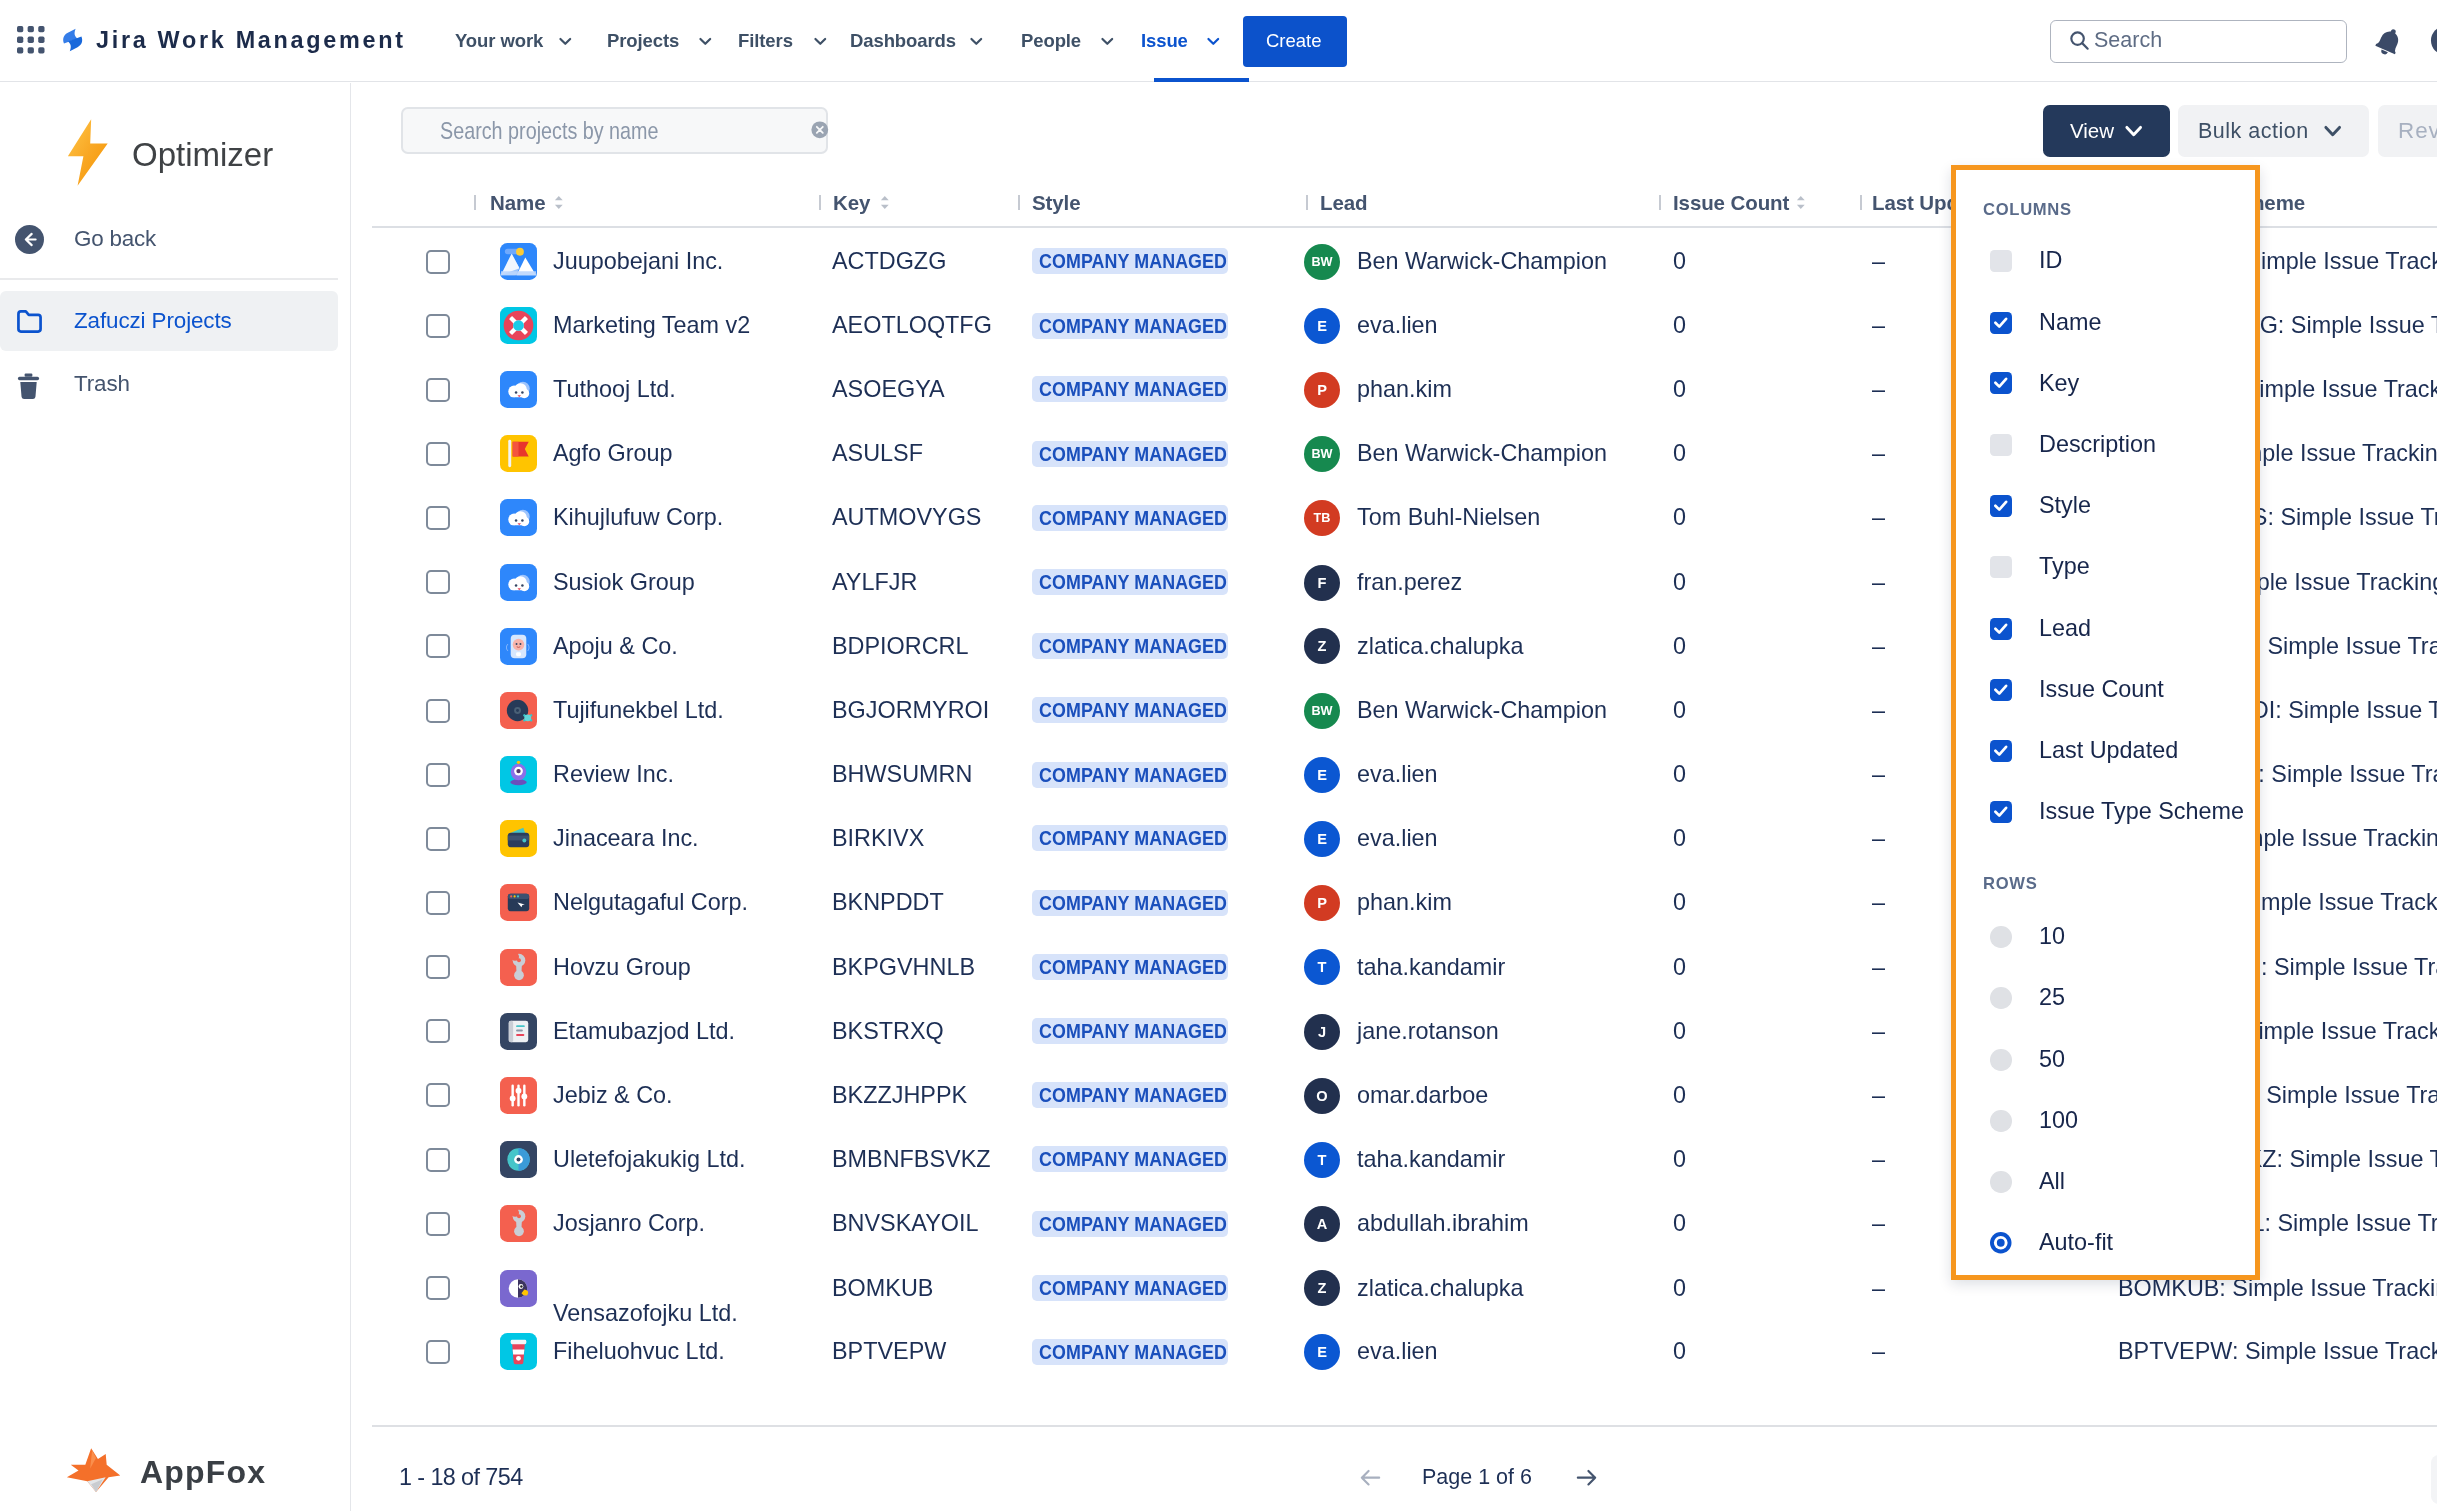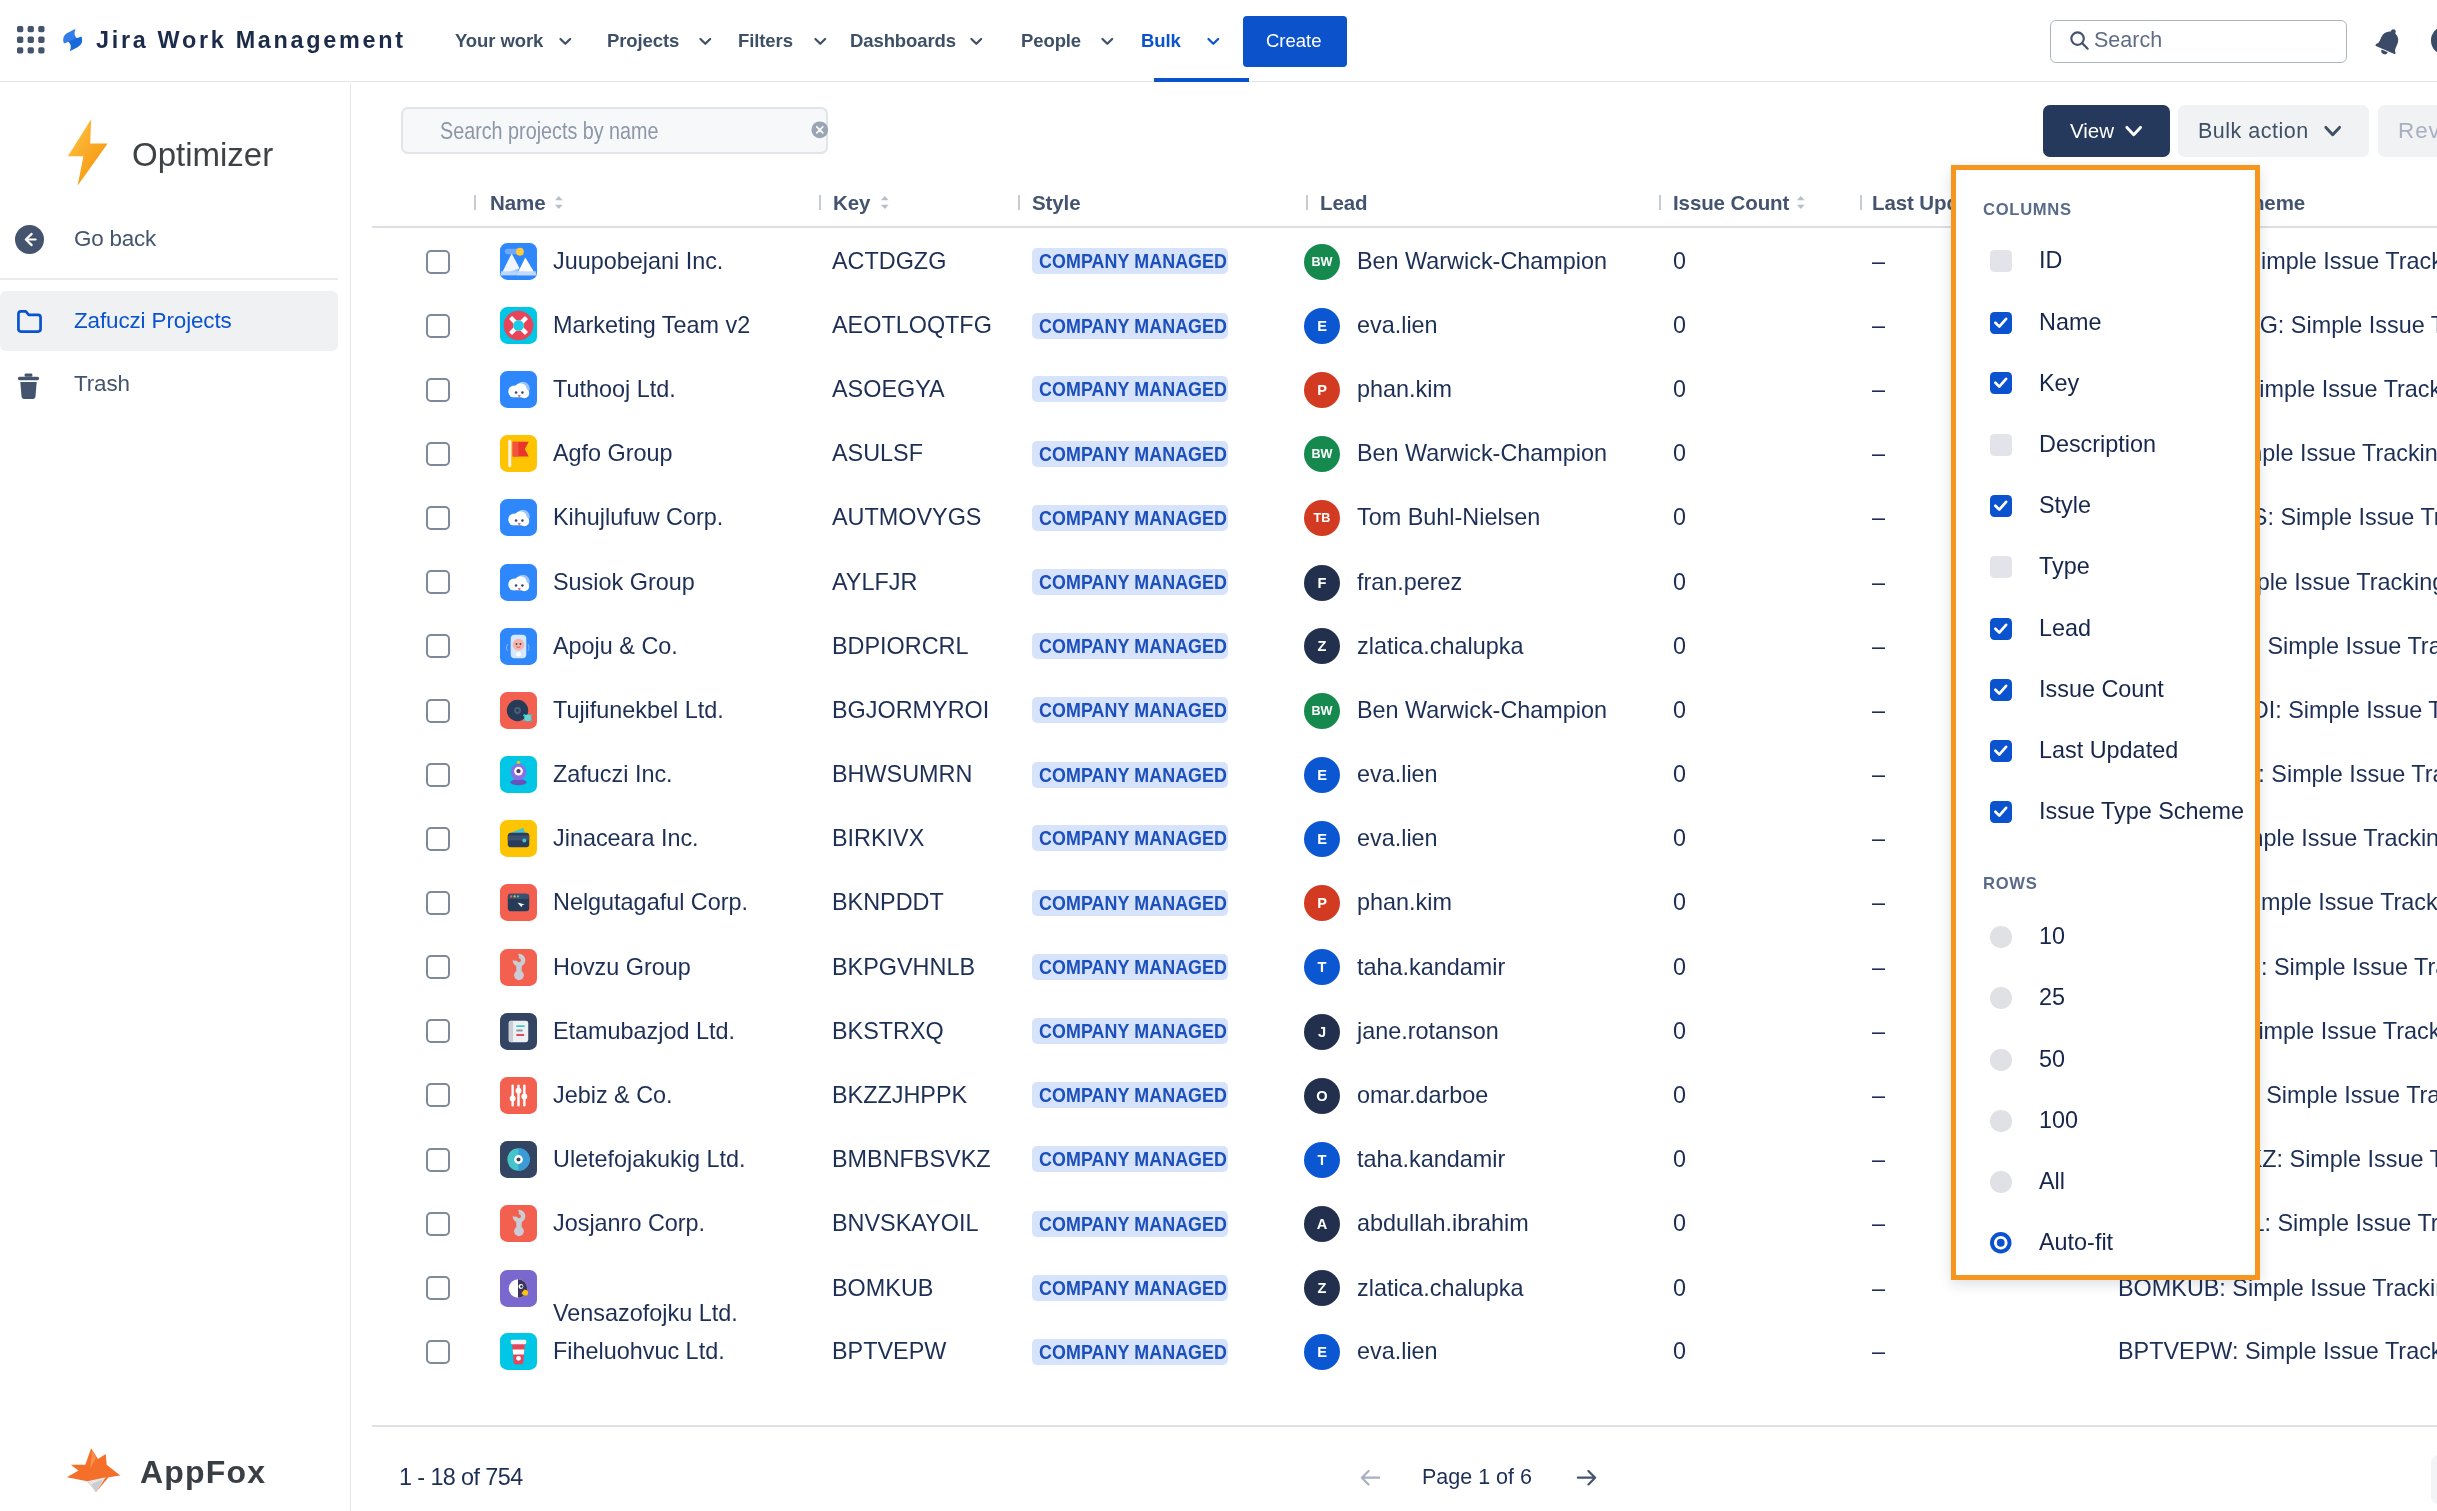--- a/index.html
+++ b/index.html
@@ -21,21 +21,21 @@
 <svg class="abs" style="left:61px;top:24.4px" width="23.4" height="32" viewBox="0 0 48 66">
       <path d="M6 40 C2 30 6 22 14 18 L30 10 C26 20 28 26 34 30 Z" fill="#357de8"></path>
       <path d="M42 26 C46 36 42 44 34 48 L18 56 C22 46 20 40 14 36 Z" fill="#1868db"></path>
     </svg>
 <div style="position:absolute;left:96px;top:26px;font-size:23.4px;line-height:29px;color:#1c2b4a;font-weight:700;letter-spacing:2.7px;white-space:nowrap;">Jira Work Management</div>
 <div style="position:absolute;left:455px;top:29px;font-size:18.5px;line-height:23.4px;color:#3e5066;font-weight:700;letter-spacing:-0.1px;white-space:nowrap;">Your work</div>
 <div style="position:absolute;left:607px;top:29px;font-size:18.5px;line-height:23.4px;color:#3e5066;font-weight:700;letter-spacing:-0.1px;white-space:nowrap;">Projects</div>
 <div style="position:absolute;left:738px;top:29px;font-size:18.5px;line-height:23.4px;color:#3e5066;font-weight:700;letter-spacing:-0.1px;white-space:nowrap;">Filters</div>
 <div style="position:absolute;left:850px;top:29px;font-size:18.5px;line-height:23.4px;color:#3e5066;font-weight:700;letter-spacing:-0.1px;white-space:nowrap;">Dashboards</div>
 <div style="position:absolute;left:1021px;top:29px;font-size:18.5px;line-height:23.4px;color:#3e5066;font-weight:700;letter-spacing:-0.1px;white-space:nowrap;">People</div>
-<div style="position:absolute;left:1141px;top:29px;font-size:18.5px;line-height:23.4px;color:#0b53ce;font-weight:700;letter-spacing:-0.1px;white-space:nowrap;">Bulk</div>
+<div style="position:absolute;left:1141px;top:29px;font-size:18.5px;line-height:23.4px;color:#0b53ce;font-weight:700;letter-spacing:-0.1px;white-space:nowrap;">Issue</div>
 <svg class="abs" style="left:558px;top:36px" width="14.6" height="10.7" viewBox="0 0 30 22">
       <path d="M5 6 L15 16 L25 6" stroke="#3e5066" stroke-width="4.5" fill="none" stroke-linecap="round" stroke-linejoin="round"></path>
     </svg>
 <svg class="abs" style="left:698px;top:36px" width="14.6" height="10.7" viewBox="0 0 30 22">
       <path d="M5 6 L15 16 L25 6" stroke="#3e5066" stroke-width="4.5" fill="none" stroke-linecap="round" stroke-linejoin="round"></path>
     </svg>
 <svg class="abs" style="left:813px;top:36px" width="14.6" height="10.7" viewBox="0 0 30 22">
       <path d="M5 6 L15 16 L25 6" stroke="#3e5066" stroke-width="4.5" fill="none" stroke-linecap="round" stroke-linejoin="round"></path>
     </svg>
 <svg class="abs" style="left:969px;top:36px" width="14.6" height="10.7" viewBox="0 0 30 22">
@@ -325,21 +325,21 @@
 <div style="position:absolute;left:2118px;top:696px;font-size:23.4px;line-height:29px;color:#1d2f55;font-weight:400;letter-spacing:0px;white-space:nowrap;max-width:365px;overflow:hidden;text-overflow:ellipsis;">BGJORMYROI: Simple Issue Tracking Issue Type Scheme</div>
 <div class="abs" style="left:426px;top:763px;width:24px;height:24px;border:2px solid #7e8a9a;border-radius:4.9px;background:#fff;"></div>
 <div class="abs" style="left:500px;top:756px;width:37px;height:37px;"><svg width="37" height="37" viewBox="0 0 76 76">
         <rect width="76" height="76" rx="15" fill="#00c7e5"></rect>
         <ellipse cx="38" cy="54" rx="17" ry="6" fill="#6b4fbb"></ellipse>
         <ellipse cx="38" cy="33" rx="16" ry="17" fill="#8a6fe8"></ellipse>
         <circle cx="38" cy="31" r="9" fill="#fff"></circle>
         <circle cx="38" cy="31" r="4.5" fill="#52376d"></circle>
         <circle cx="38" cy="13" r="3.5" fill="#ffc400"></circle>
       </svg></div>
-<div style="position:absolute;left:553px;top:760px;font-size:23.4px;line-height:29px;color:#1d2f55;font-weight:400;letter-spacing:0px;white-space:nowrap;">Zafuczi Inc.</div>
+<div style="position:absolute;left:553px;top:760px;font-size:23.4px;line-height:29px;color:#1d2f55;font-weight:400;letter-spacing:0px;white-space:nowrap;">Review Inc.</div>
 <div style="position:absolute;left:832px;top:760px;font-size:23.4px;line-height:29px;color:#1d2f55;font-weight:400;letter-spacing:0px;white-space:nowrap;">BHWSUMRN</div>
 <div class="abs" style="left:1032px;top:762px;width:196px;height:26px;background:#d7e3fa;border-radius:4.9px;"></div>
 <div class="abs" style="left:1039px;top:762px;font-size:21px;line-height:26px;font-weight:700;color:#1a4fbc;letter-spacing:0.1px;white-space:nowrap;transform:scaleX(0.85);transform-origin:0 50%;">COMPANY MANAGED</div>
 <div class="abs" style="left:1304px;top:757px;width:36px;height:36px;border-radius:50%;background:#0b57d2;"></div>
 <div class="abs" style="left:1304px;top:757px;width:36px;height:36px;line-height:36px;text-align:center;font-size:14.6px;font-weight:700;color:#fff;">E</div>
 <div style="position:absolute;left:1357px;top:760px;font-size:23.4px;line-height:29px;color:#1d2f55;font-weight:400;letter-spacing:0px;white-space:nowrap;">eva.lien</div>
 <div style="position:absolute;left:1673px;top:760px;font-size:23.4px;line-height:29px;color:#1d2f55;font-weight:400;letter-spacing:0px;white-space:nowrap;">0</div>
 <div style="position:absolute;left:1872px;top:760px;font-size:23.4px;line-height:29px;color:#1d2f55;font-weight:400;letter-spacing:0px;white-space:nowrap;">–</div>
 <div style="position:absolute;left:2118px;top:760px;font-size:23.4px;line-height:29px;color:#1d2f55;font-weight:400;letter-spacing:0px;white-space:nowrap;max-width:365px;overflow:hidden;text-overflow:ellipsis;">BHWSUMRN: Simple Issue Tracking Issue Type Scheme</div>
 <div class="abs" style="left:426px;top:827px;width:24px;height:24px;border:2px solid #7e8a9a;border-radius:4.9px;background:#fff;"></div>

